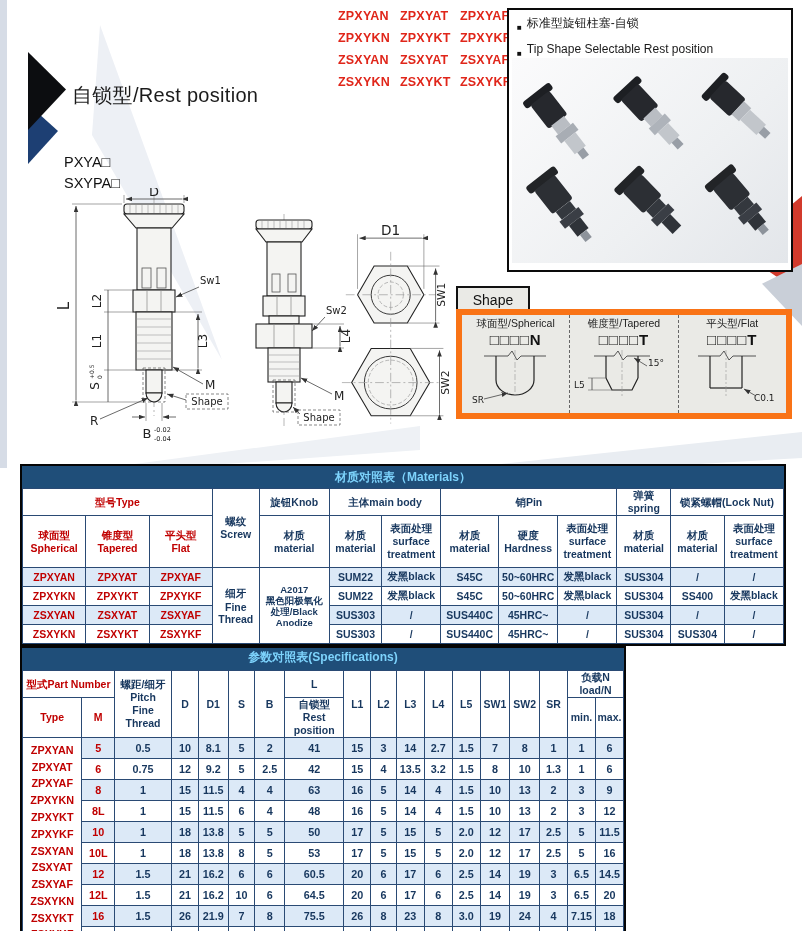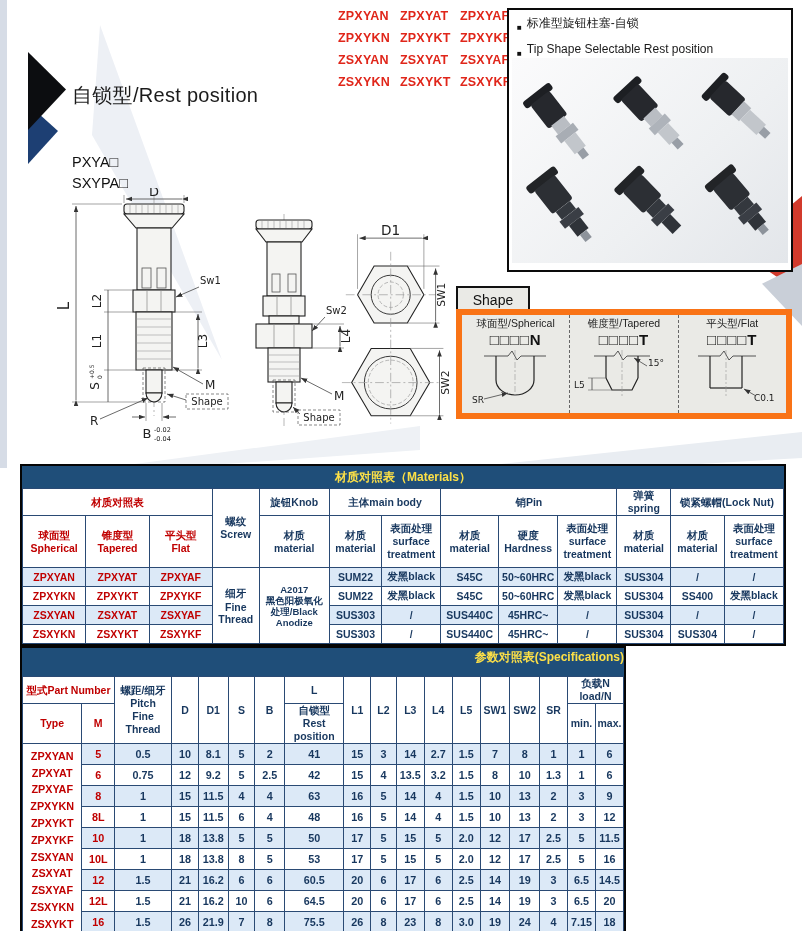--- a/index.html
+++ b/index.html
@@ -22,21 +22,21 @@
   .pn-grid span{color:#e0261a;font-weight:700;font-size:12.5px;letter-spacing:.2px;}
 
   
   .info-box{position:absolute;left:507px;top:8px;width:286px;height:264px;border:2px solid #0a0a0a;background:#fff;box-sizing:border-box;}
   .bullet-line{display:flex;align-items:flex-start;margin:5px 8px 0 8px;font-size:12px;color:#1a1a1a;line-height:17px;}
   .bullet-line .sq{font-size:8px;margin:4px 5px 0 0;color:#111;}
   .photo{position:absolute;left:3px;top:48px;width:276px;height:205px;background:linear-gradient(135deg,#fbfbfc 0%,#eef0f2 60%,#e3e6ea 100%);}
 
   
   .sec-title{position:absolute;left:72px;top:82px;font-size:20px;color:#1b1b1b;font-weight:500;letter-spacing:.3px;}
-  .variant-left{position:absolute;left:72px;top:152px;font-size:14.5px;color:#111;line-height:21px;}
+  .variant-left{position:absolute;left:64px;top:152px;font-size:14.5px;color:#111;line-height:21px;}
   .variant-right{position:absolute;left:233px;top:110px;font-size:13.5px;color:#111;line-height:20px;}
 
   
   svg text{font-family:"DejaVu Sans","Liberation Sans",sans-serif;fill:#222;}
   .outline{fill:#f4f4f2;stroke:#222;stroke-width:1.1;}
   .dim{stroke:#444;stroke-width:.8;fill:none;}
   .ext{stroke:#666;stroke-width:.6;fill:none;}
   .cl{stroke:#999;stroke-width:.7;stroke-dasharray:9 3 2 3;fill:none;}
   .thr{stroke:#8a8a8a;stroke-width:.5;}
   .dash{stroke:#555;stroke-width:.7;stroke-dasharray:3 2;fill:none;}
@@ -44,32 +44,32 @@
   
   .shape-tab{position:absolute;left:456px;top:286px;width:74px;height:25px;border:2px solid #111;border-bottom:none;background:#eaeae6;box-sizing:border-box;font-size:14px;color:#111;display:flex;align-items:center;justify-content:center;}
   .shape-box{position:absolute;left:456px;top:309px;width:336px;height:110px;border:6px solid #f97316;background:#eaeae6;box-sizing:border-box;display:flex;}
   .shape-col{flex:1;position:relative;padding-top:2px;text-align:center;}
   .shape-col + .shape-col{border-left:1px dashed #666;}
   .shape-name{font-size:10.5px;color:#222;}
   .shape-code{font-size:15px;font-weight:700;color:#111;letter-spacing:1px;line-height:17px;}
 
   
   .tbl-wrap{position:absolute;border:2px solid #050505;background:#fff;box-sizing:border-box;}
-  .tbl-title{background:#1f4e79;color:#fde047;font-weight:700;text-align:center;font-size:12px;}
+  .tbl-title{background:#1f4e79;color:#7dd3fc;font-weight:700;text-align:center;font-size:12px;}
   table{border-collapse:collapse;table-layout:fixed;width:100%;}
   th,td{border:1px solid #2a4a74;text-align:center;vertical-align:middle;padding:0 1px;white-space:pre-line;overflow:hidden;}
   th{font-size:10.5px;color:#17375e;font-weight:700;line-height:13px;}
   td{font-size:10.5px;color:#17375e;font-weight:600;}
   .red{color:#c00000 !important;font-weight:700;}
   tbody tr:nth-child(odd) td{background:#dce9f7;}
   tbody td.merged{background:#fff !important;}
   .mat-title{height:22px;line-height:22px;}
   .mat-table tbody td{height:18px;}
   .mat-table .small{font-size:9.5px;line-height:11px;}
-  .spec-title{height:28px;line-height:19px;text-align:right;}
+  .spec-title{height:22px;line-height:19px;}
   .spec-table tbody td{height:20px;font-size:10.8px;}
   .type-cell{padding:2px 0;}
   .type-cell div{color:#c00000;font-weight:700;font-size:10.8px;line-height:16.8px;}
 </style>
 </head>
 <body>
 
 <div class="page">
 
   <div class="deco left-strip"></div>
@@ -418,21 +418,21 @@
           <col style="width:8.6%">
         <col style="width:8.4%">
           <col style="width:8.6%">
           <col style="width:8.6%">
         <col style="width:7.8%">
           <col style="width:7.8%">
           <col style="width:8.6%">
       </colgroup>
       <thead>
         <tr style="height:21px">
-          <th colspan="3" class="red">材质对照表</th>
+          <th colspan="3" class="red">型号Type</th>
           <th rowspan="2">螺纹
 Screw</th>
           <th>旋钮Knob</th>
           <th colspan="2">主体main body</th>
           <th colspan="3">销Pin</th>
           <th>弹簧spring</th>
           <th colspan="2">锁紧螺帽(Lock Nut)</th>
         </tr>
         <tr style="height:52px">
           <th class="red">球面型

